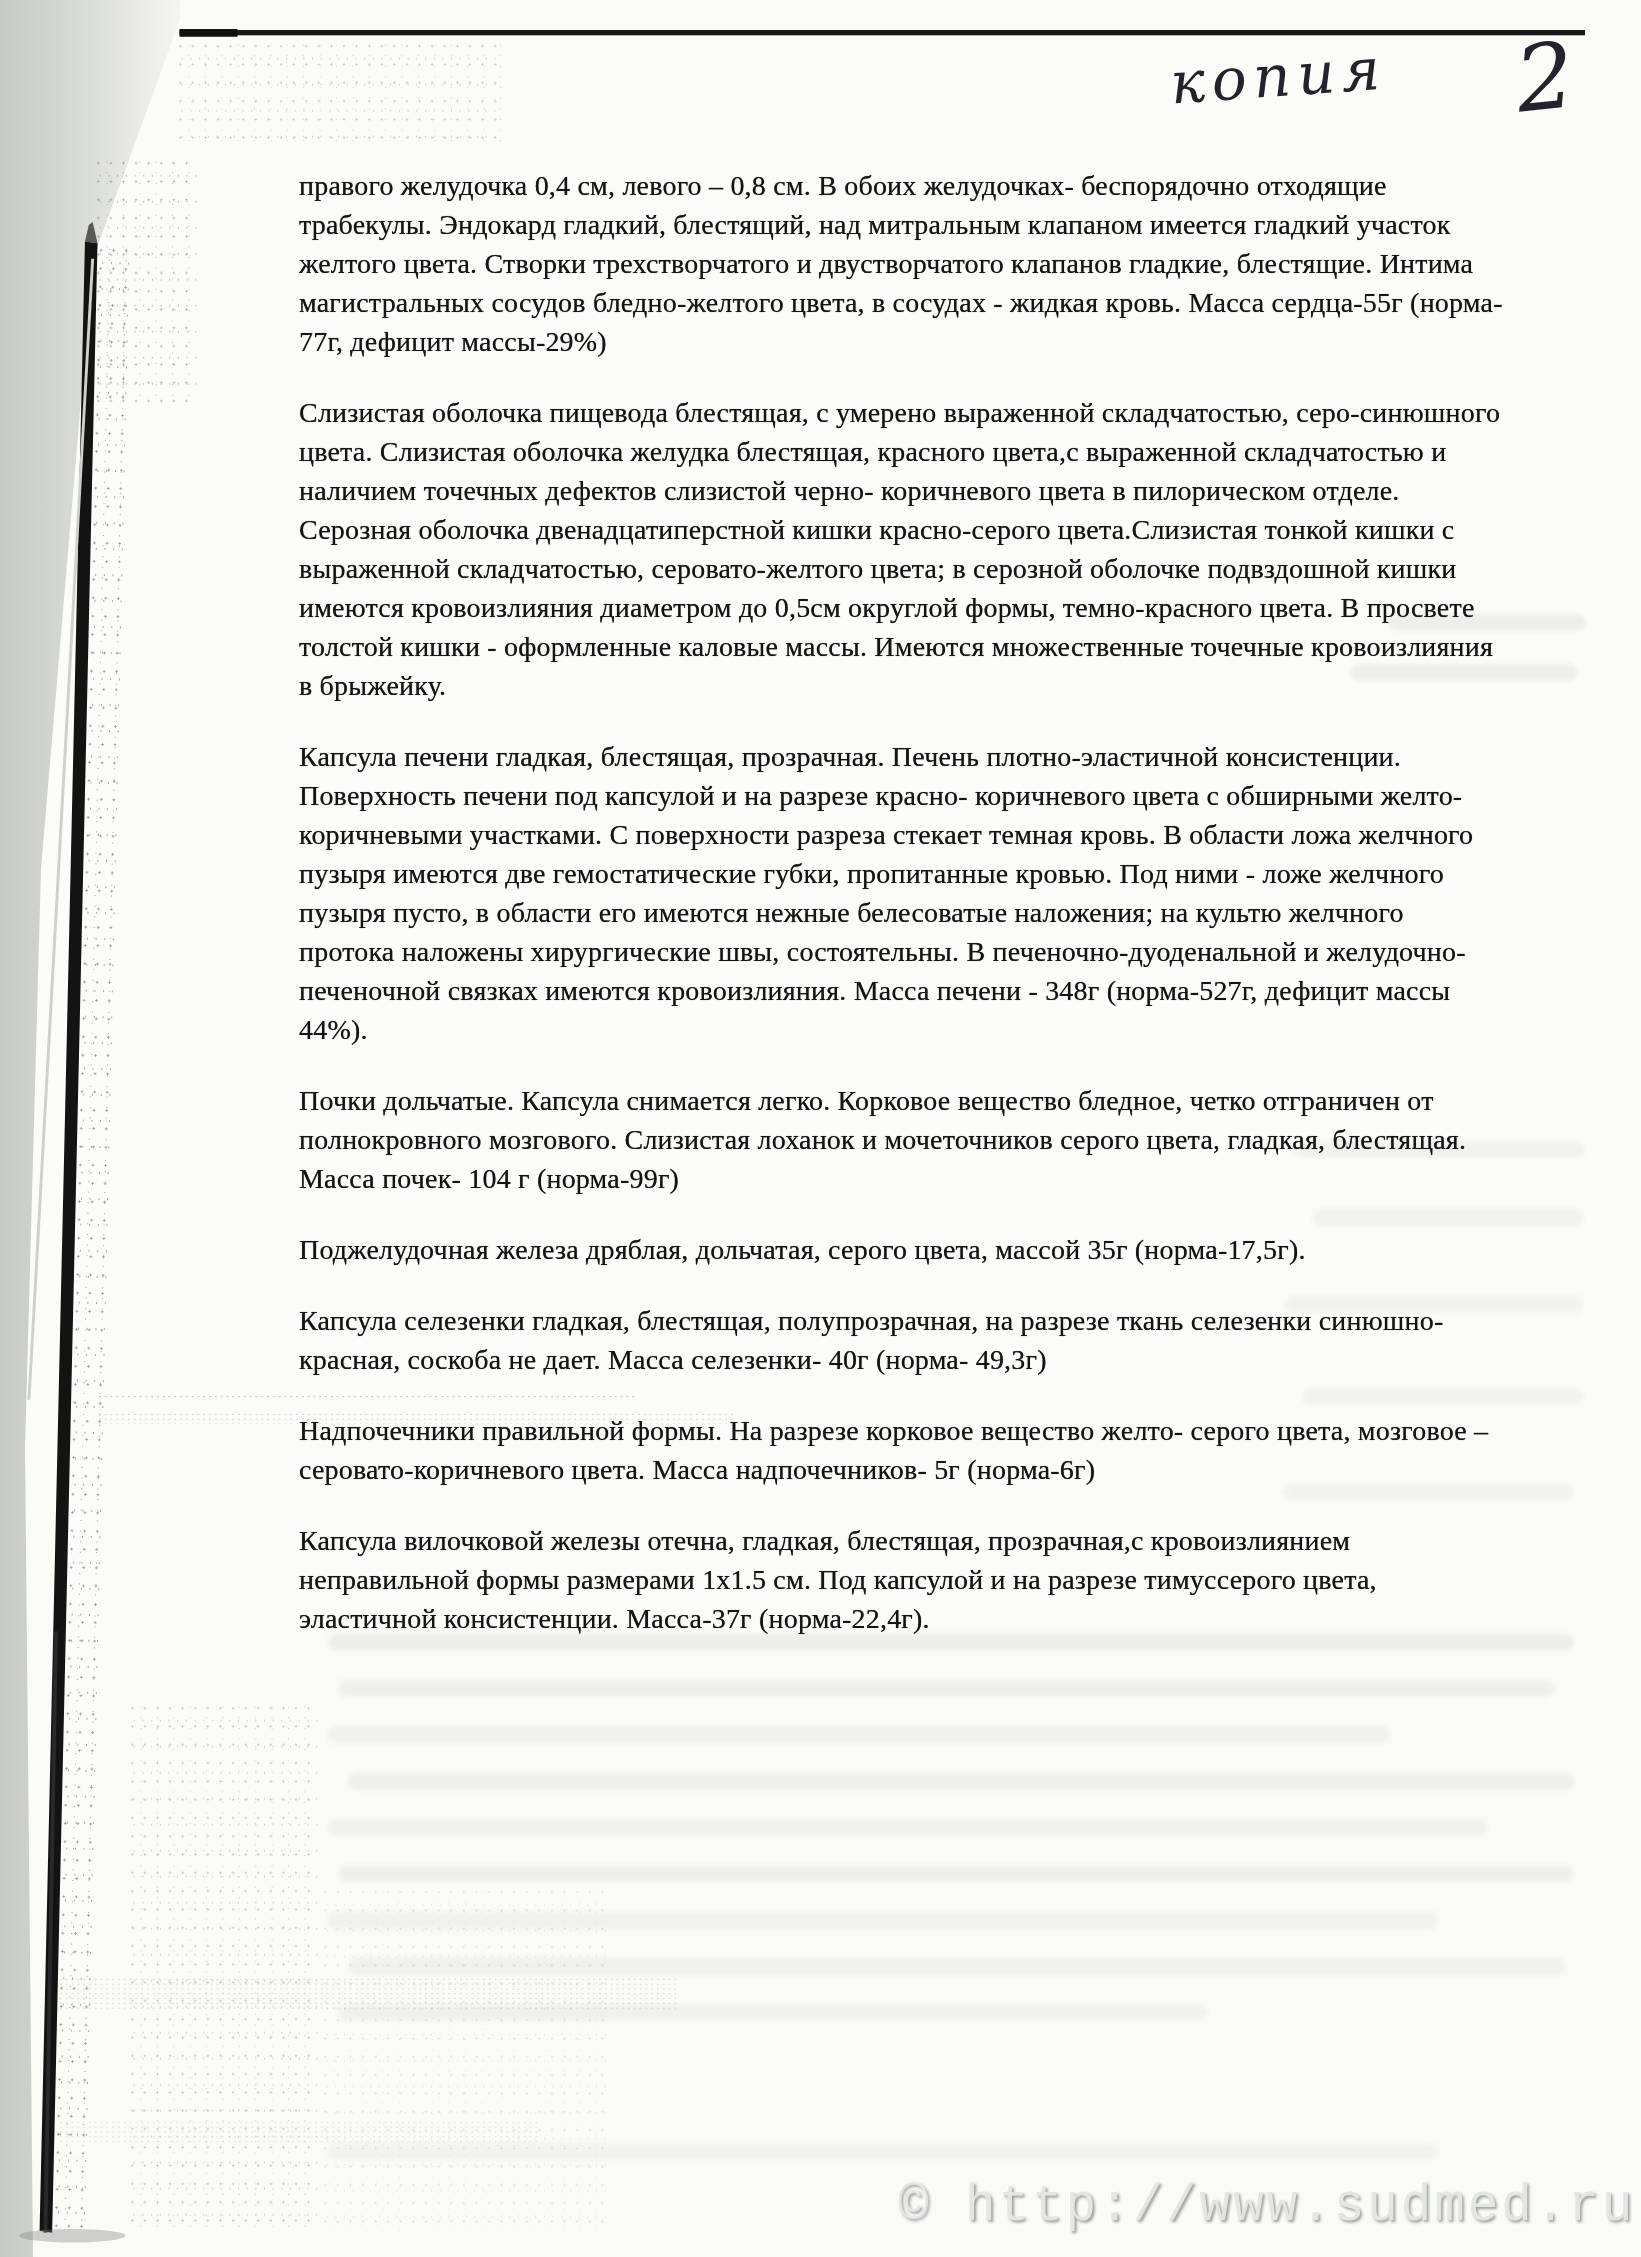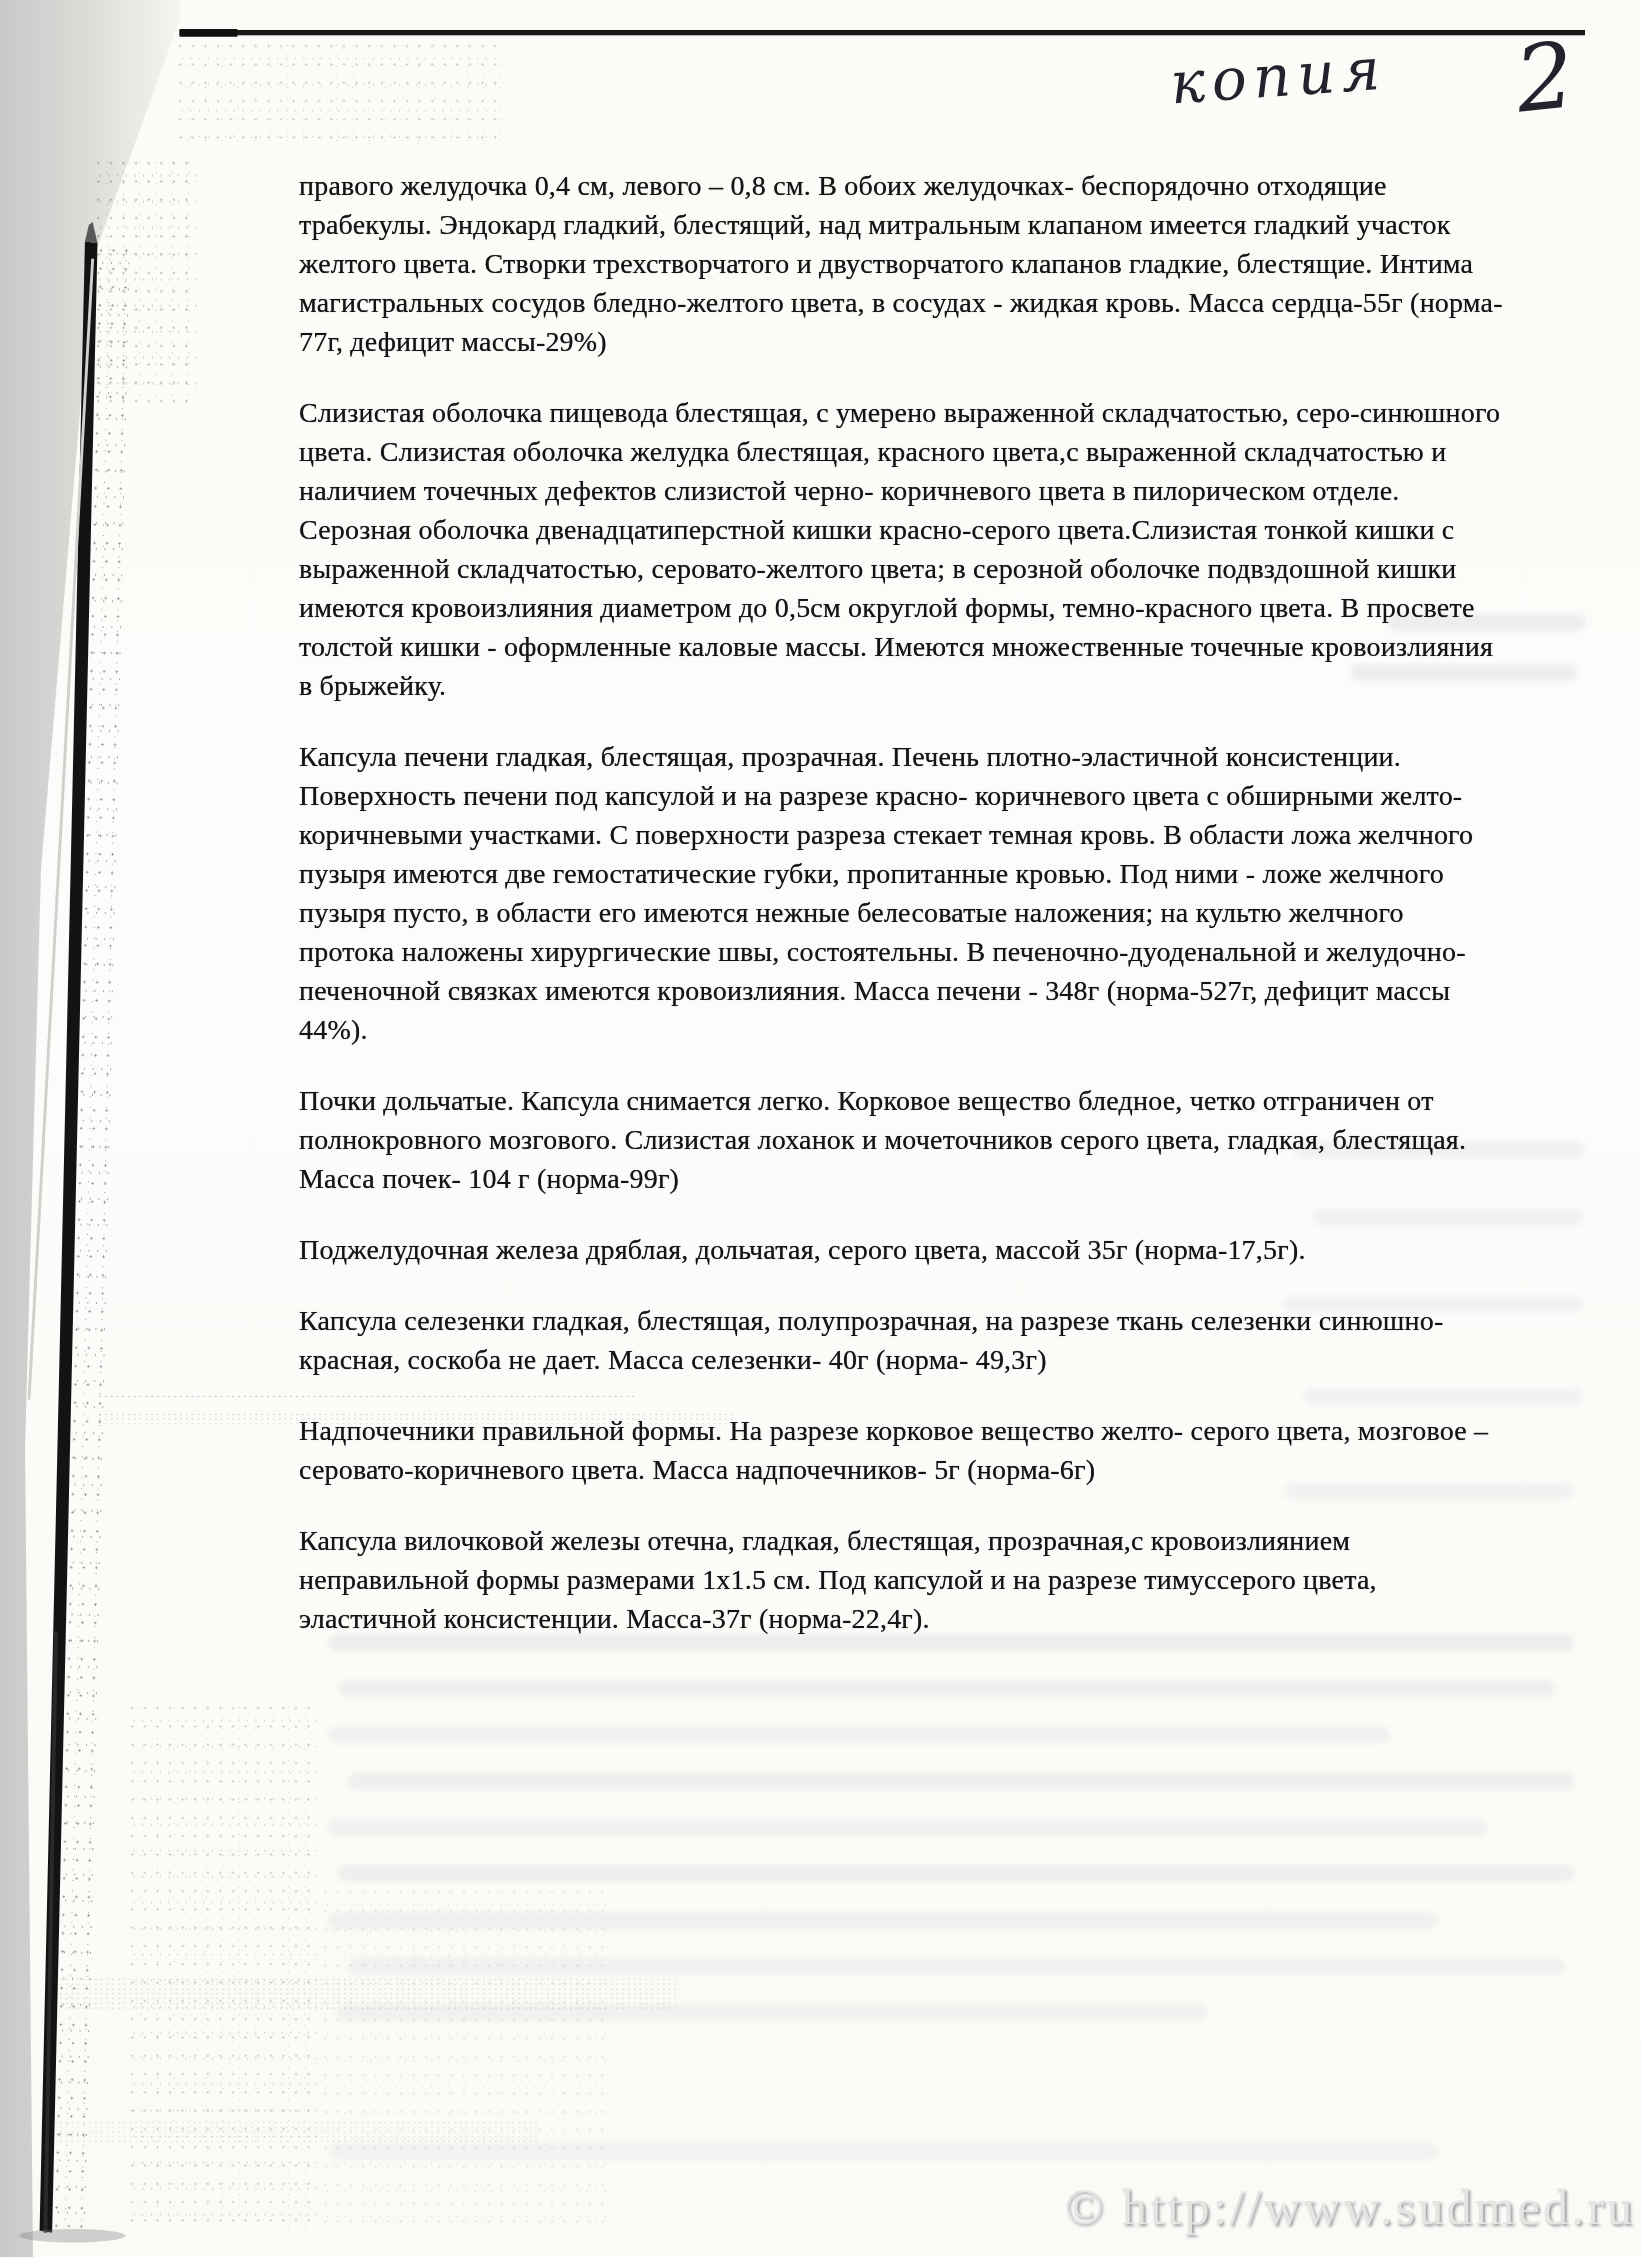--- a/index.html
+++ b/index.html
@@ -49,21 +49,21 @@
   .handwriting{
     position:absolute;
     font-family:"DejaVu Serif",serif;font-style:italic;
     color:#23232e;
   }
   #hand-note{left:1170px;top:42px;font-size:58px;letter-spacing:6.8px;transform:rotate(-4deg);}
   #hand-page{left:1516px;top:25px;font-size:91px;transform:rotate(-6deg);}
   
   .watermark{
     position:absolute;right:5.8px;top:2178px;
-    font-family:Liberation Serif, serif;
+    font-family:Liberation Mono, monospace;
     font-size:51px;letter-spacing:2.9px;white-space:nowrap;
     color:#e4e6e2;
     -webkit-text-stroke:1.4px #90939
 4;
     text-shadow:1.9px 1.9px 2.9px rgba(88,92,98,0.6),-1px -1px 1px rgba(255,255,255,0.95);
   }
 </style>
 </head>
 <body>
 

